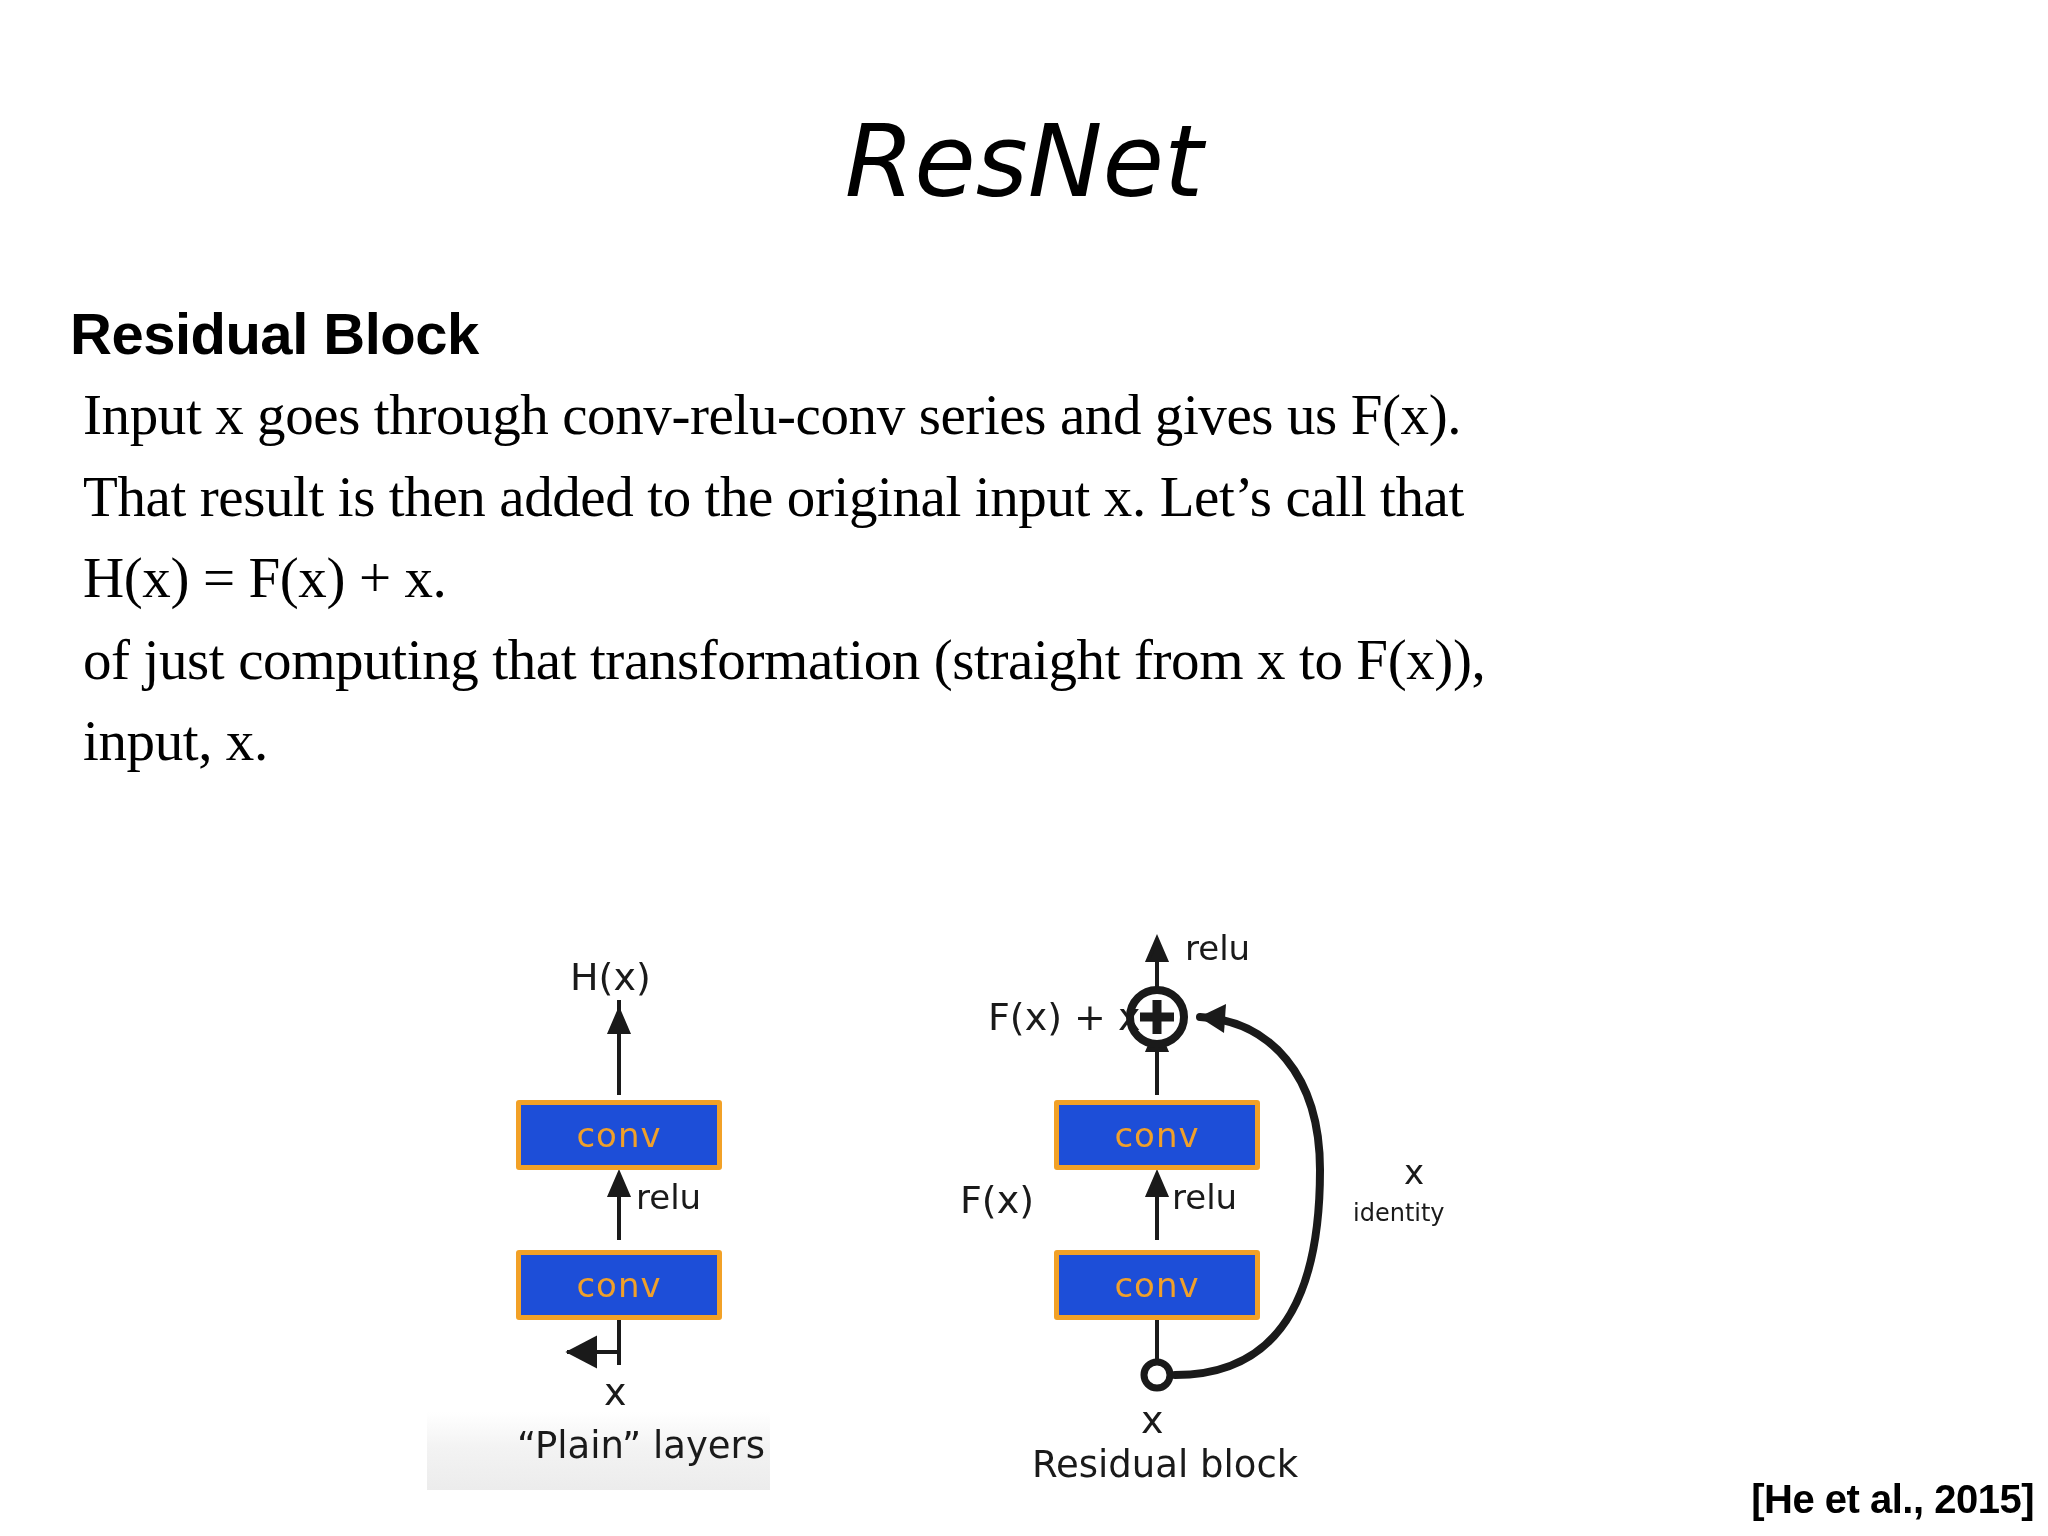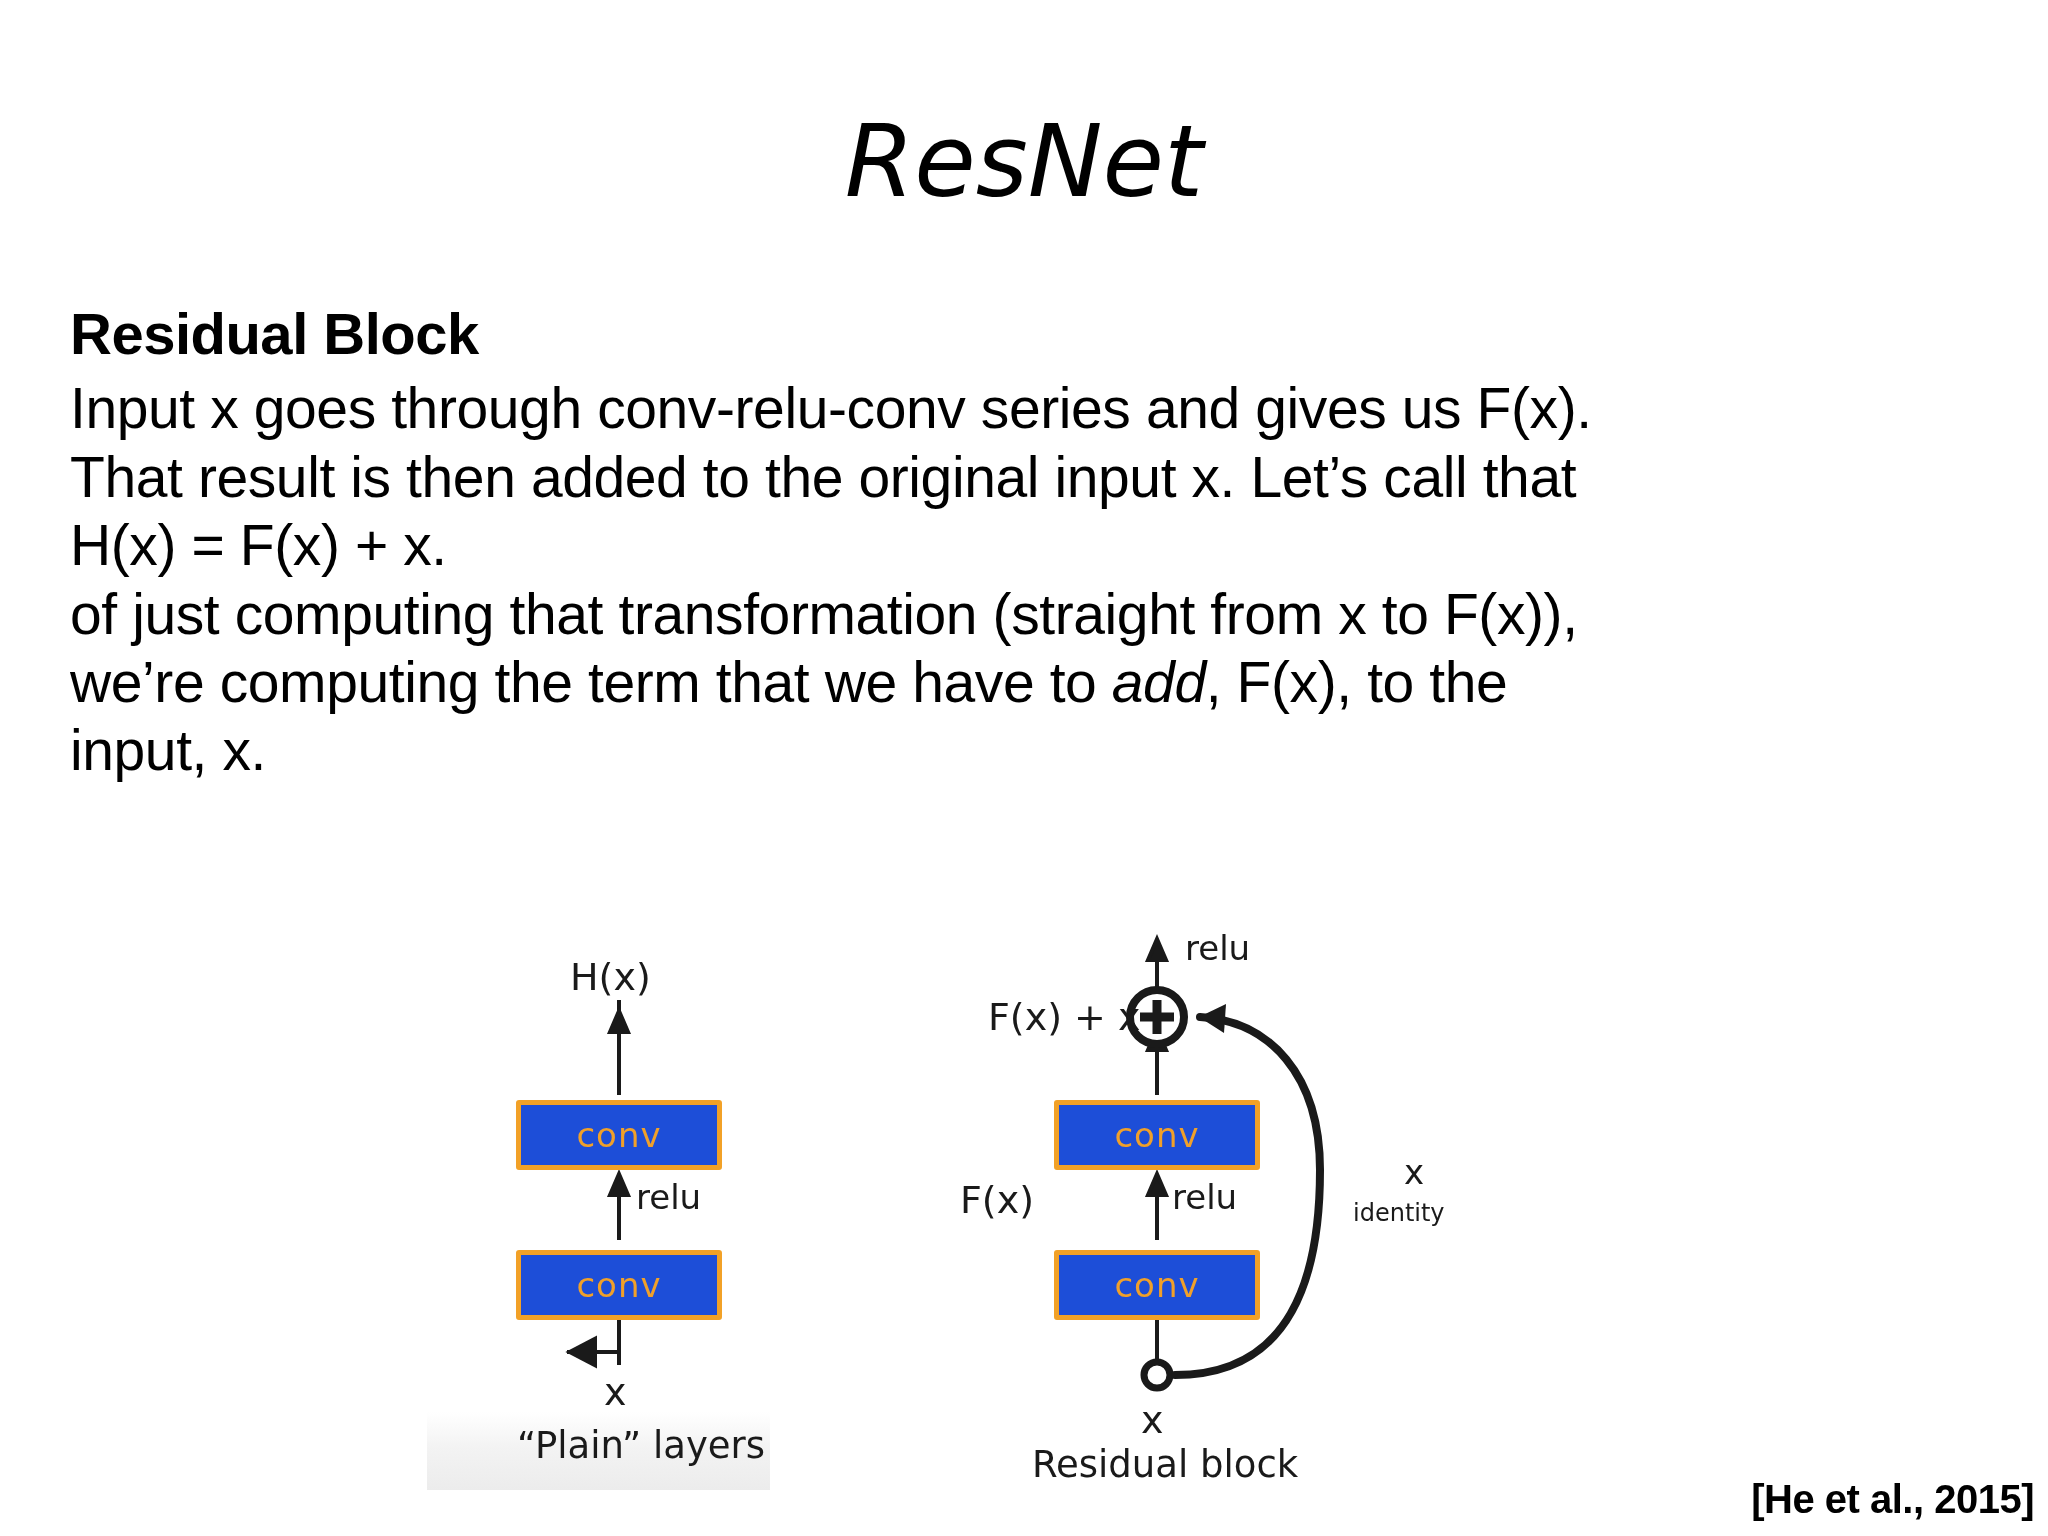--- a/index.html
+++ b/index.html
@@ -41,25 +41,25 @@
   }
   .body-heading {
     font-family: "Liberation Sans", sans-serif;
     font-size: 58px;
     font-weight: bold;
     line-height: 1.18;
     margin: 0 0 6px 0;
     letter-spacing: -0.5px;
   }
   .body-line {
-    font-family: Liberation Sans, sans-serif;
+    font-family: Liberation Serif, serif;
     font-size: 57px;
     font-weight: 400;
     line-height: 1.2;
-    margin: 0;
+    margin: 13px;
     letter-spacing: -0.4px;
     white-space: nowrap;
   }
   .body-line em {
     font-style: italic;
   }
 
   
   #figure {
     position: absolute;
@@ -137,21 +137,20 @@
 <body>
 
 <div id="slide-title">ResNet</div>
 
 <div id="body-block">
   <p class="body-heading">Residual Block</p>
   <p class="body-line">Input x goes through conv-relu-conv series and gives us F(x).</p>
   <p class="body-line">That result is then added to the original input x. Let’s call that</p>
   <p class="body-line">H(x) = F(x) + x.</p>
   <p class="body-line">of just computing that transformation (straight from x to F(x)),</p>
-  <p class="body-line"><span>we’re computing the term that we have to </span><em>add</em><span>, F(x), to the</span></p>
   <p class="body-line">input, x.</p>
 </div>
 
 <div id="figure">
 
   <div id="plain-backdrop" class="fg-el"></div>
 
   <svg class="fig-svg" viewBox="0 0 2048 1536" xmlns="http://www.w3.org/2000/svg">
     <defs>
       <marker id="arrowUp" markerWidth="8" markerHeight="9" refX="4" refY="8.4" orient="auto-start-reverse" markerUnits="strokeWidth">

